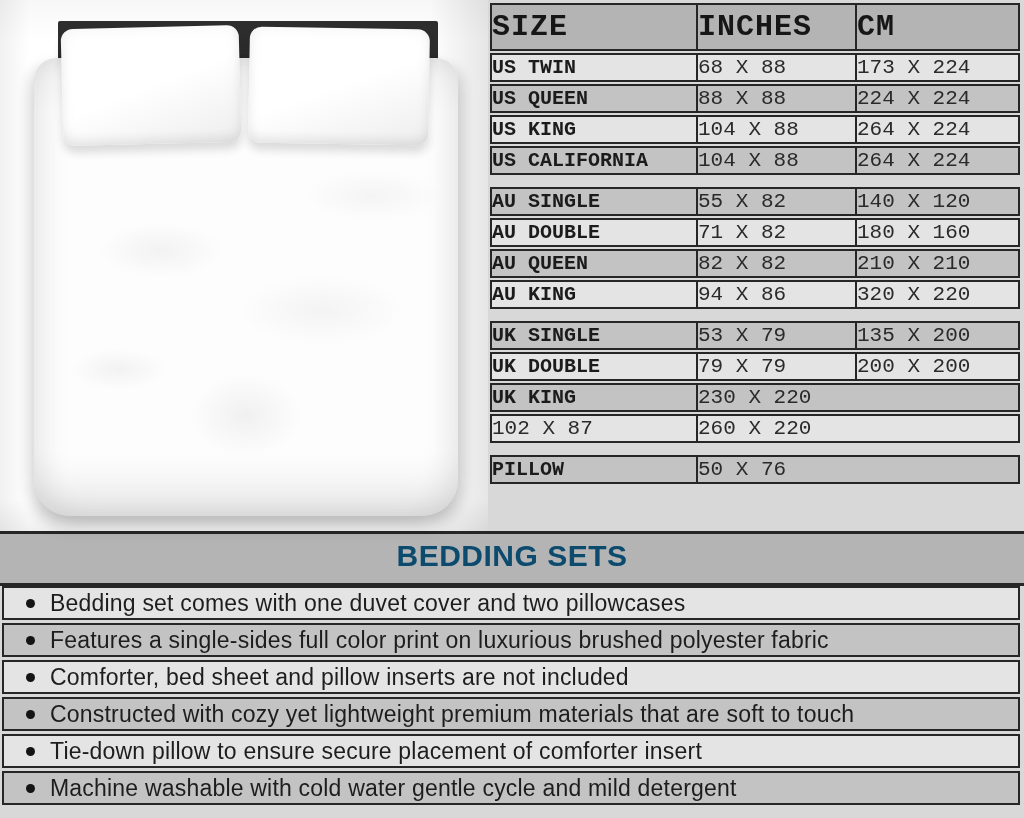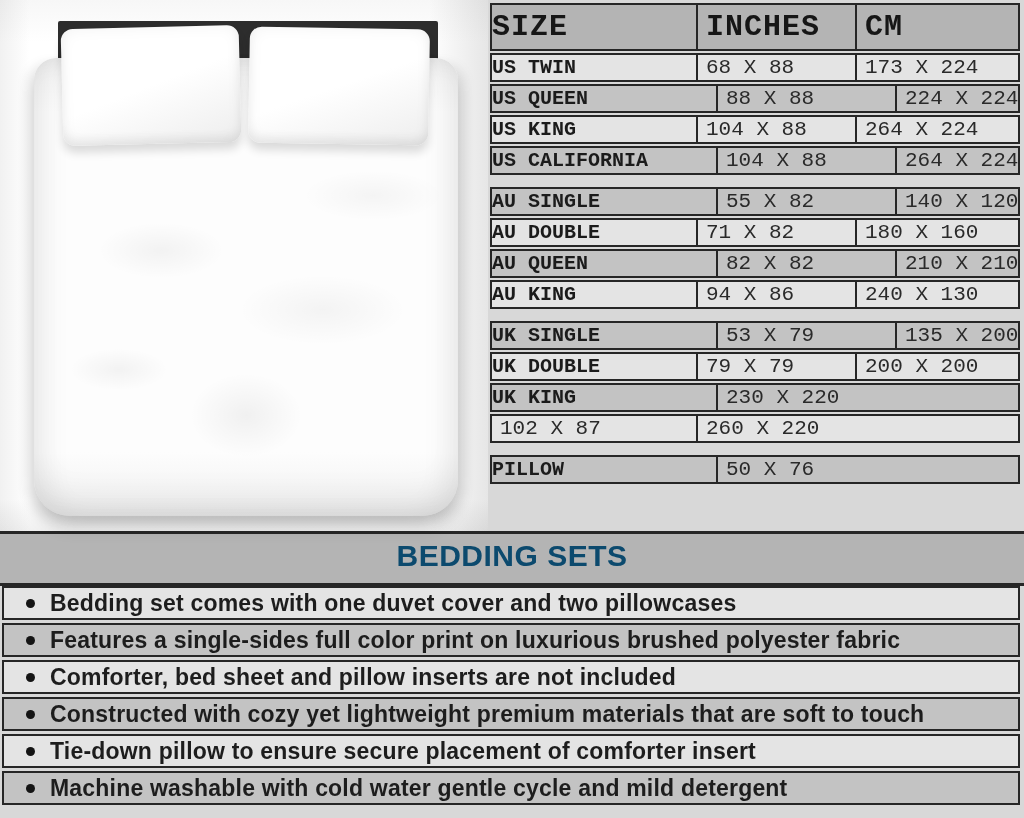--- a/index.html
+++ b/index.html
@@ -35,36 +35,36 @@
     background:linear-gradient(160deg,#ffffff 50%,#ededed 100%);
     box-shadow:0 7px 10px rgba(0,0,0,.14), inset 0 0 16px rgba(0,0,0,.05),
                inset 0 -6px 10px rgba(0,0,0,.05);}
   .pillow-left{left:62px;top:27px;width:178px;height:117px;transform:rotate(-1.4deg);}
   .pillow-right{left:249px;top:28px;width:180px;height:116px;transform:rotate(1deg);}
 
   
   .chart{position:absolute;left:490px;top:3px;width:530px;}
   .trow{display:grid;grid-template-columns:204px 159px 163px;align-items:center;
     border:2px solid var(--border);margin-bottom:2px;background:var(--row-light);}
-  .trow.dark{background:var(--row-dark);gap:20px;}
+  .trow.dark{background:var(--row-dark);}
   .trow.light{background:var(--row-light);}
   .thead{background:var(--header-bg);}
   .cell{height:25px;line-height:25px;text-align:left;white-space:nowrap;overflow:hidden;font-family:Liberation Mono, monospace;}
   .cell + .cell{border-left:2px solid var(--border);}
   .c-size{font-weight:bold;font-size:20px;}
-  .c-in,.c-cm{font-size:21px;color:#2a2a2a;padding-left:8px;}
+  .c-in,.c-cm{font-size:21px;color:#2a2a2a;}
   .thead .cell{height:44px;line-height:44px;font-weight:bold;font-size:30px;letter-spacing:1px;color:#161616;}
   .tblock{margin-bottom:12px;}
 
   
   .desc{position:absolute;left:0;top:531px;width:1024px;}
   .desc-title{height:55px;line-height:43px;text-align:center;background:var(--header-bg);
     border-top:3px solid var(--border);border-bottom:3px solid var(--border);
     font-weight:bold;font-size:30px;letter-spacing:.5px;color:#0c4a6e;}
-  .features{padding-top:0;font-weight:bold;}
+  .features{padding-top:0;}
   .feature{display:flex;align-items:center;height:34px;margin:0 4px 3px 2px;
     border:2px solid var(--border);background:var(--row-light);}
   .feature.dark{background:var(--row-dark);}
   .dot{flex:0 0 auto;width:9px;height:9px;border-radius:50%;background:#141414;margin:0 15px 0 22px;}
   .ftext{font-size:23px;letter-spacing:.2px;white-space:nowrap;color:#1d1d1d;}
 </style>
 </head>
 <body>
 
 <div class="canvas">
@@ -117,21 +117,21 @@
     <div class="cell c-cm">180 X 160</div>
   </div>
           <div class="trow dark">
     <div class="cell c-size">AU QUEEN</div>
     <div class="cell c-in">82 X 82</div>
     <div class="cell c-cm">210 X 210</div>
   </div>
           <div class="trow light">
     <div class="cell c-size">AU KING</div>
     <div class="cell c-in">94 X 86</div>
-    <div class="cell c-cm">240 X 130</div>
+    <div class="cell c-cm">320 X 220</div>
   </div>
         </div>
         <div class="tblock">
           <div class="trow dark">
     <div class="cell c-size">UK SINGLE</div>
     <div class="cell c-in">53 X 79</div>
     <div class="cell c-cm">135 X 200</div>
   </div>
           <div class="trow light">
     <div class="cell c-size">UK DOUBLE</div>

